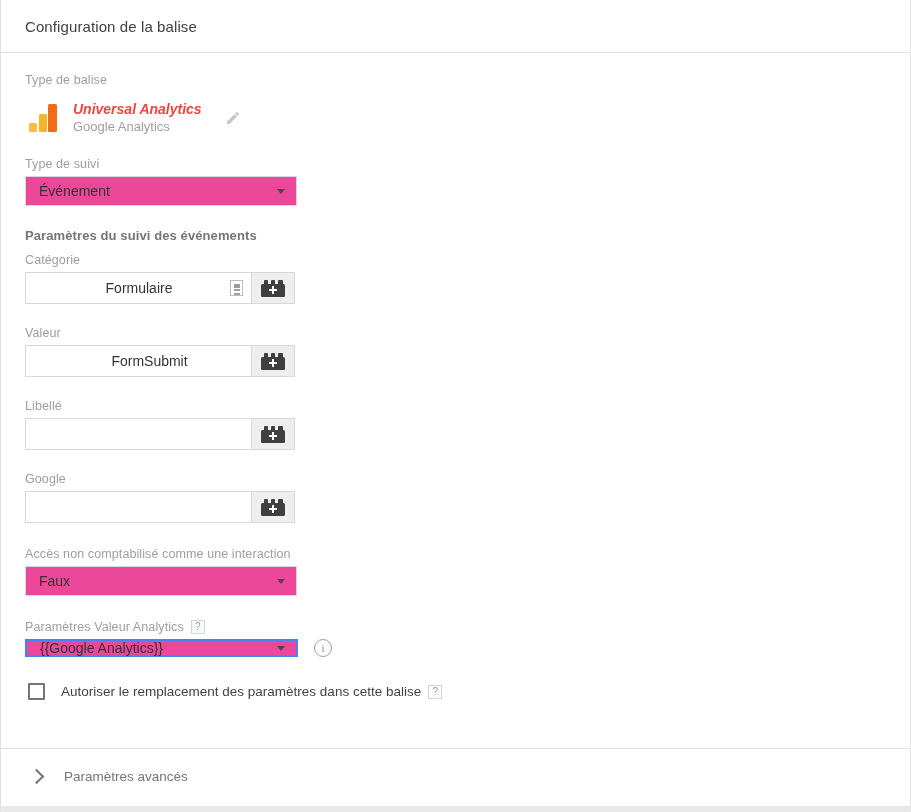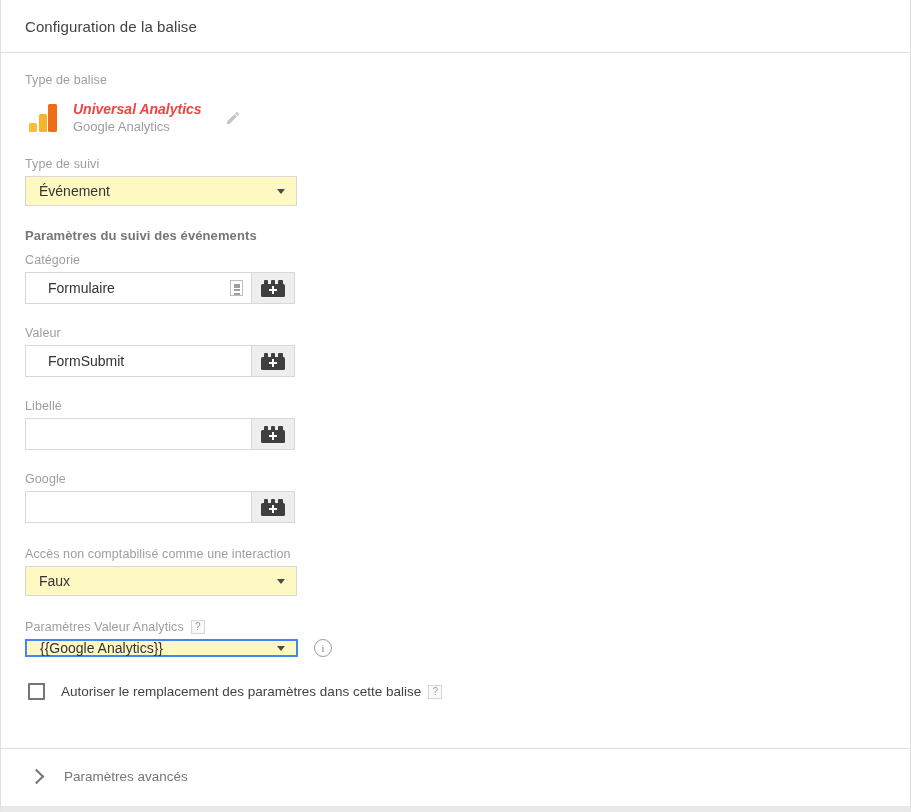--- a/index.html
+++ b/index.html
@@ -113,21 +113,21 @@
     justify-content: center;
     cursor: pointer;
   }
 
   
   .select-box {
     position: relative;
     width: 272px;
     height: 30px;
     border: 1px solid #d8d8d8;
-    background: #fef9c3;
+    background: #ec4899;
     box-sizing: border-box;
     display: flex;
     align-items: center;
     cursor: pointer;
   }
   .select-box.focused {
     border: 2px solid #4285f4;
     width: 273px;
     height: 18px;
   }
@@ -160,20 +160,21 @@
     border: 1px solid #d8d8d8;
     border-right: none;
     background: #fff;
     box-sizing: border-box;
     display: flex;
     align-items: center;
     padding-left: 22px;
     font-size: 14px;
     color: #333;
     min-width: 0;
+    text-align: center;
   }
   .text-input .val { flex: 1; white-space: nowrap; overflow: hidden; }
   .suggest-icon {
     width: 13px;
     height: 16px;
     border: 1px solid #bdbdbd;
     box-sizing: border-box;
     margin-right: 8px;
     position: relative;
     flex: none;

